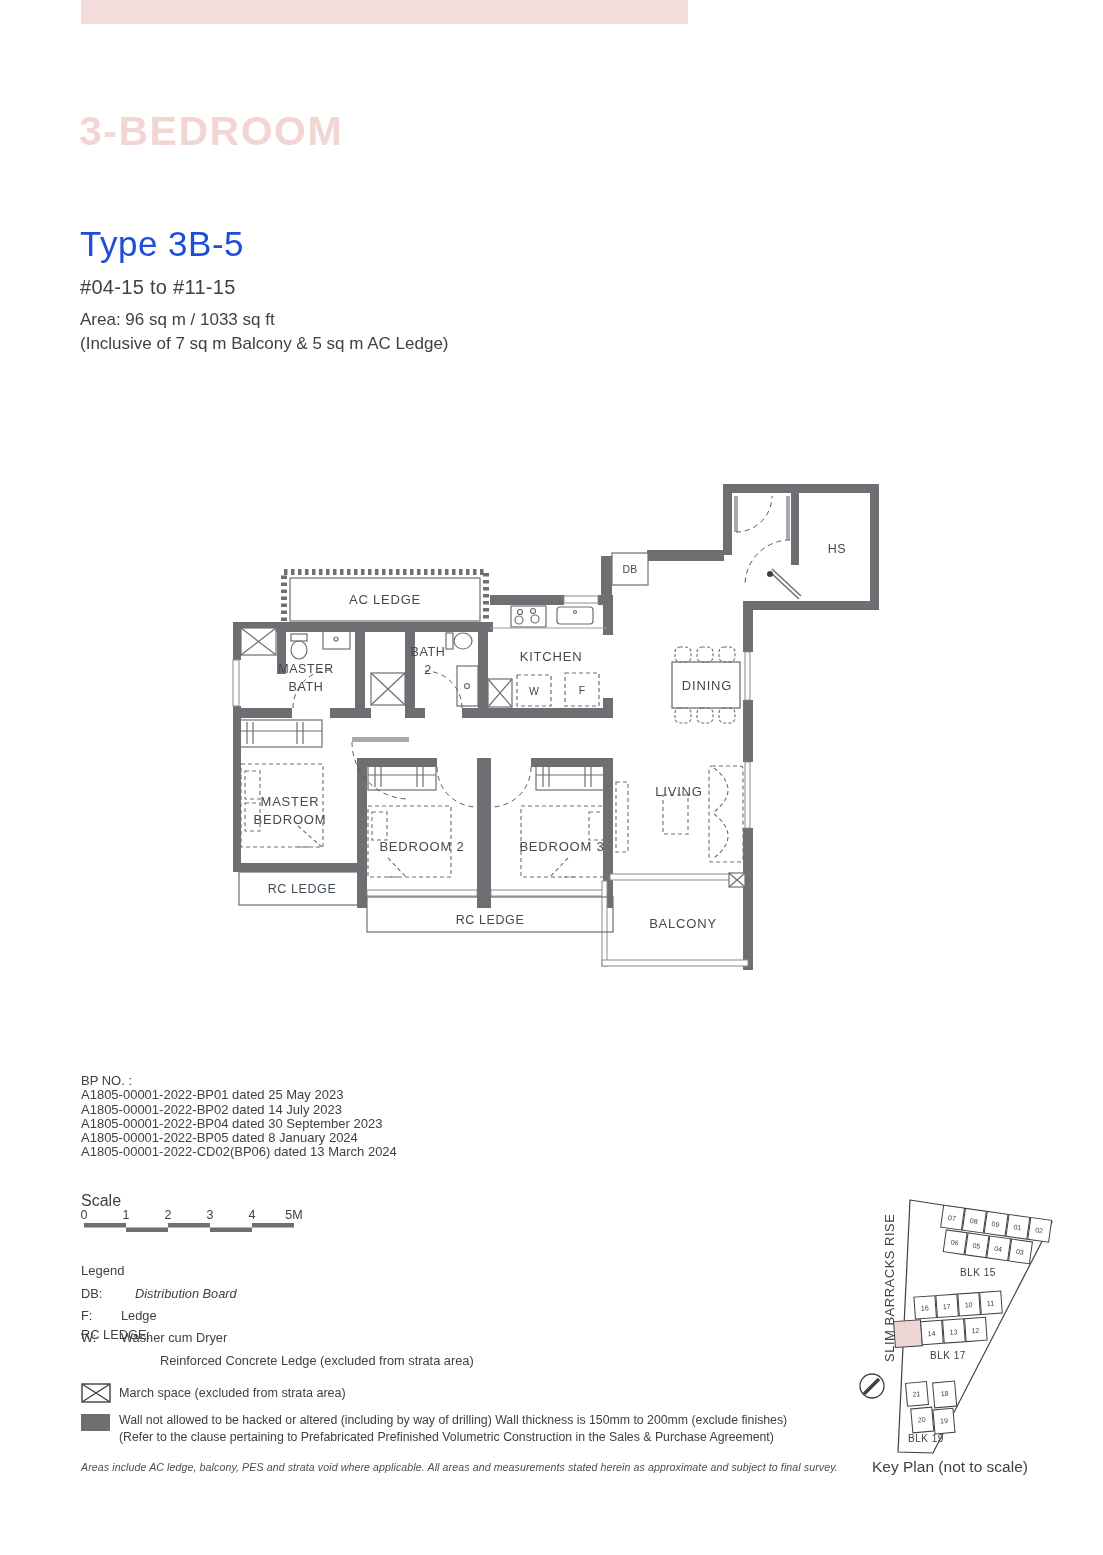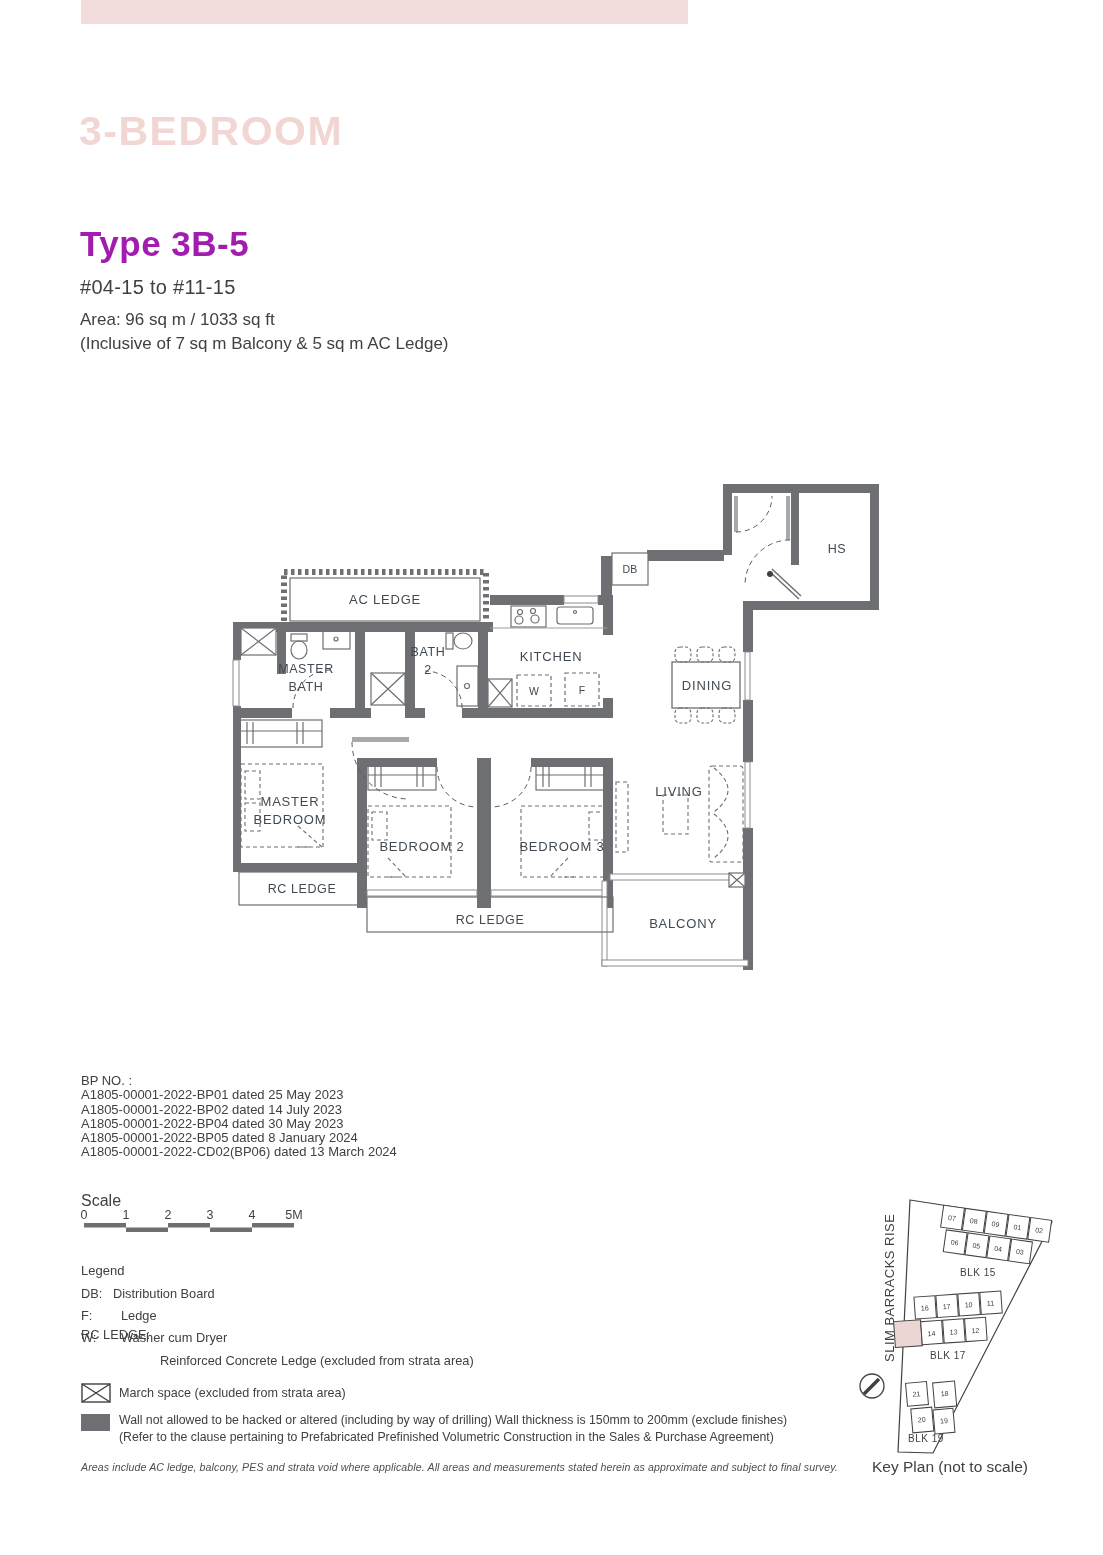--- a/index.html
+++ b/index.html
@@ -1,21 +1,21 @@
 <!DOCTYPE html>
 <html><head>
 <meta charset="utf-8">
 <style>
   html,body{margin:0;padding:0;background:#ffffff;}
   #page{position:relative;width:1103px;height:1555px;background:#ffffff;overflow:hidden;
         font-family:"Liberation Sans",sans-serif;color:#414042;}
   .abs{position:absolute;}
   #top-bar{left:81px;top:0;width:607px;height:24px;background:#f2dddc;}
   #category-title{left:79px;top:108px;font-size:41px;font-weight:600;letter-spacing:1.5px;color:#f2d6d3;}
-  #type-title{left:80px;top:224px;font-size:35px;font-weight:700;letter-spacing:0.5px;color:#a21caf;}
+  #type-title{left:80px;top:224px;font-size:35px;font-weight:400;letter-spacing:0.5px;color:#1d4ed8;}
   #unit-range{left:80px;top:276px;font-size:20px;letter-spacing:0.3px;}
   #area-line1{left:80px;top:310px;font-size:17px;}
   #area-line2{left:80px;top:334px;font-size:17px;text-align:center;}
   #bp-block{left:81px;top:1074px;font-size:13px;line-height:14.3px;}
   #scale-label{left:81px;top:1192px;font-size:16px;}
   .tick{position:absolute;top:1208px;font-size:12.5px;width:20px;text-align:center;}
   #legend-heading{left:81px;top:1263px;font-size:13px;}
   .lg-key{position:absolute;left:81px;font-size:12.8px;}
   .lg-val{position:absolute;font-size:12.8px;}
   #void-note{left:119px;top:1386px;font-size:12.6px;}
@@ -222,21 +222,21 @@
       <text class="room-lb" x="683" y="928">BALCONY</text>
       <text class="room-sm" x="302" y="893">RC LEDGE</text>
       <text class="room-sm" x="490" y="924">RC LEDGE</text>
     </g>
   </svg>
 
   <div id="bp-block" class="abs">
     <div>BP NO. :</div>
     <div>A1805-00001-2022-BP01 dated 25 May 2023</div>
     <div>A1805-00001-2022-BP02 dated 14 July 2023</div>
-    <div>A1805-00001-2022-BP04 dated 30 May 2023</div>
+    <div>A1805-00001-2022-BP04 dated 30 September 2023</div>
     <div>A1805-00001-2022-BP05 dated 8 January 2024</div>
     <div>A1805-00001-2022-CD02(BP06) dated 13 March 2024</div>
   </div>
 
   <div id="scale-label" class="abs">Scale</div>
   <span class="tick" style="left:74px;">0</span>
   <span class="tick" style="left:116px;">1</span>
   <span class="tick" style="left:158px;">2</span>
   <span class="tick" style="left:200px;">3</span>
   <span class="tick" style="left:242px;">4</span>
@@ -246,21 +246,21 @@
       <rect x="0" y="0" width="42" height="4.5"></rect>
         <rect x="84" y="0" width="42" height="4.5"></rect>
         <rect x="168" y="0" width="42" height="4.5"></rect>
       <rect x="42" y="4.5" width="42" height="4.5"></rect>
         <rect x="126" y="4.5" width="42" height="4.5"></rect>
     </g>
   </svg>
 
   <div id="legend-heading" class="abs">Legend</div>
   <span class="lg-key" style="top:1286px;">DB:</span>
-  <span class="lg-val" style="left:113px;top:1286px;">Distribution Board</span>
+  <span class="lg-val" style="left:135px;top:1286px;font-style:italic;">Distribution Board</span>
   <span class="lg-key" style="top:1308px;">F:</span>
   <span class="lg-val" style="left:121px;top:1308px;">Ledge</span>
   <span class="lg-key" style="top:1330px;">W:</span>
   <span class="lg-val" style="left:121px;top:1330px;">Washer cum Dryer</span>
   <span class="lg-key" style="top:1281px;margin-top:46px;">RC LEDGE:</span>
   <span class="lg-val" style="left:160px;top:1353px;">Reinforced Concrete Ledge (excluded from strata area)</span>
 
   <svg class="abs" style="left:81px;top:1383px;" width="30" height="20" viewBox="0 0 30 20">
     <rect x="1" y="1" width="28" height="18" fill="#fff" stroke="#414042" stroke-width="1.4"></rect>
     <path d="M1 1 L29 19 M29 1 L1 19" stroke="#414042" stroke-width="1.4" fill="none"></path>

